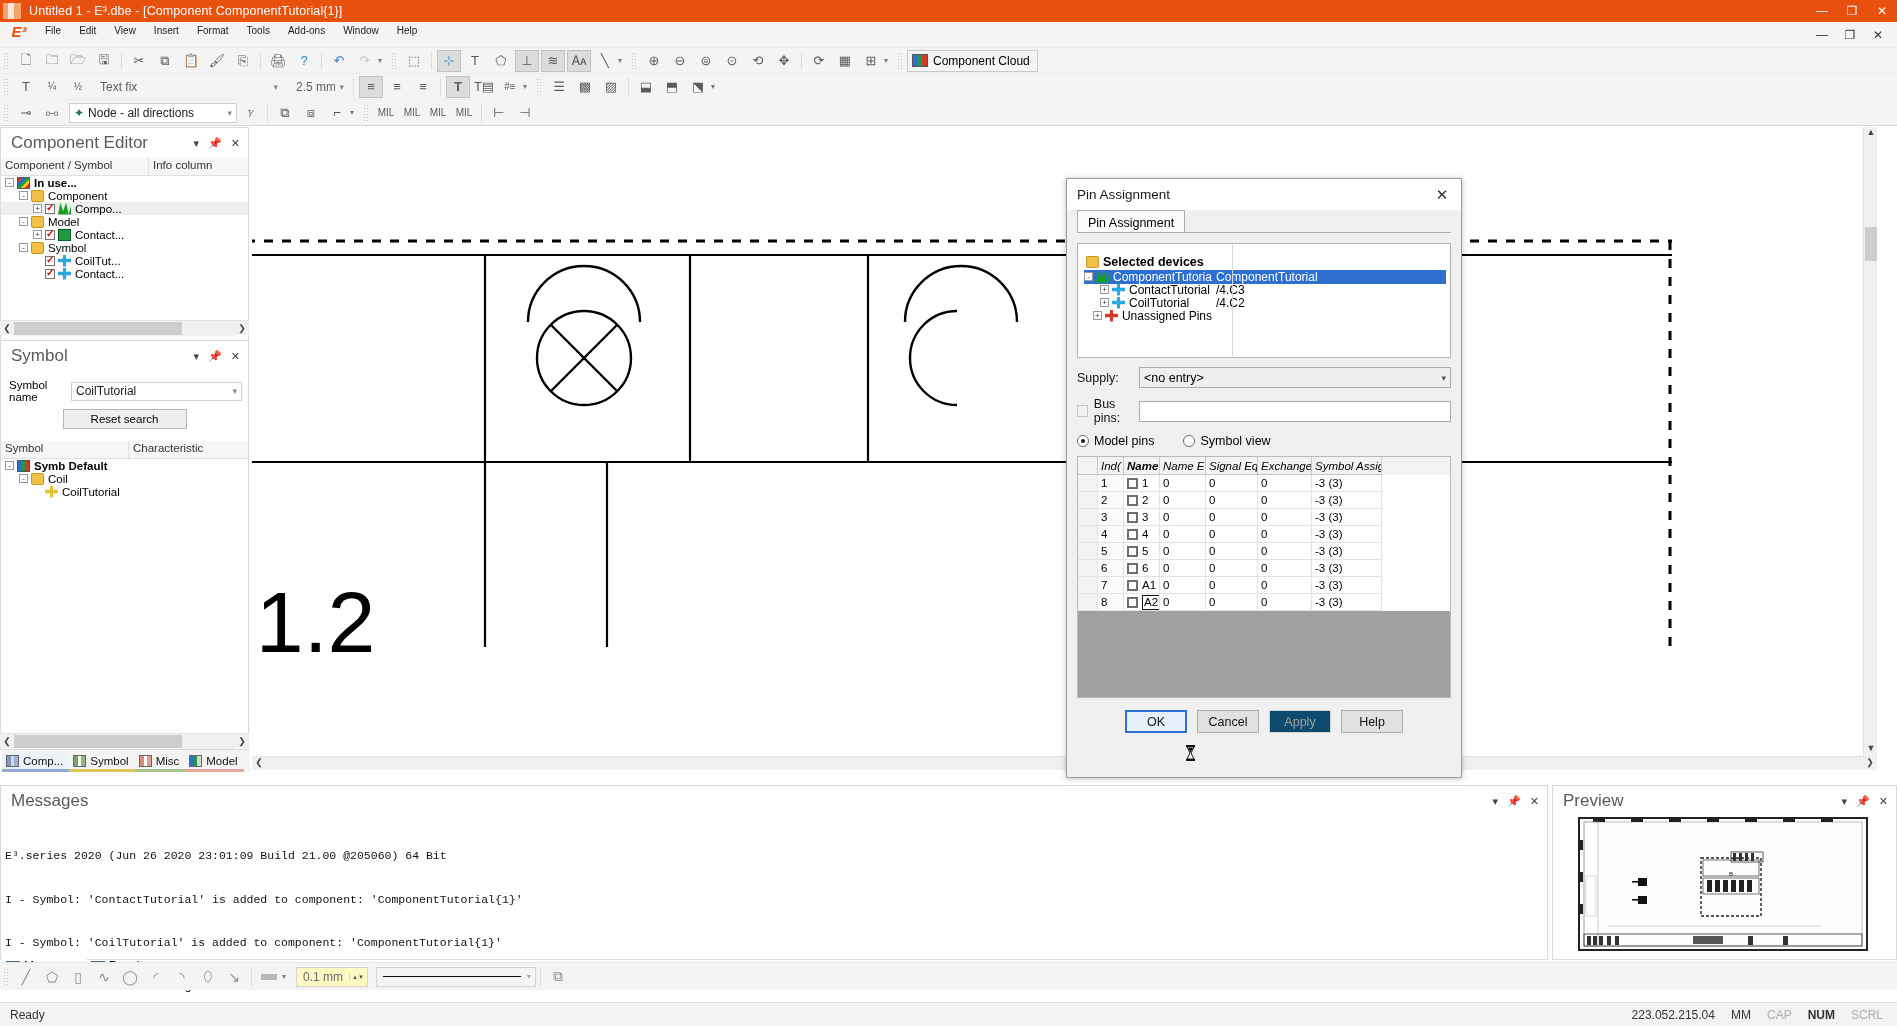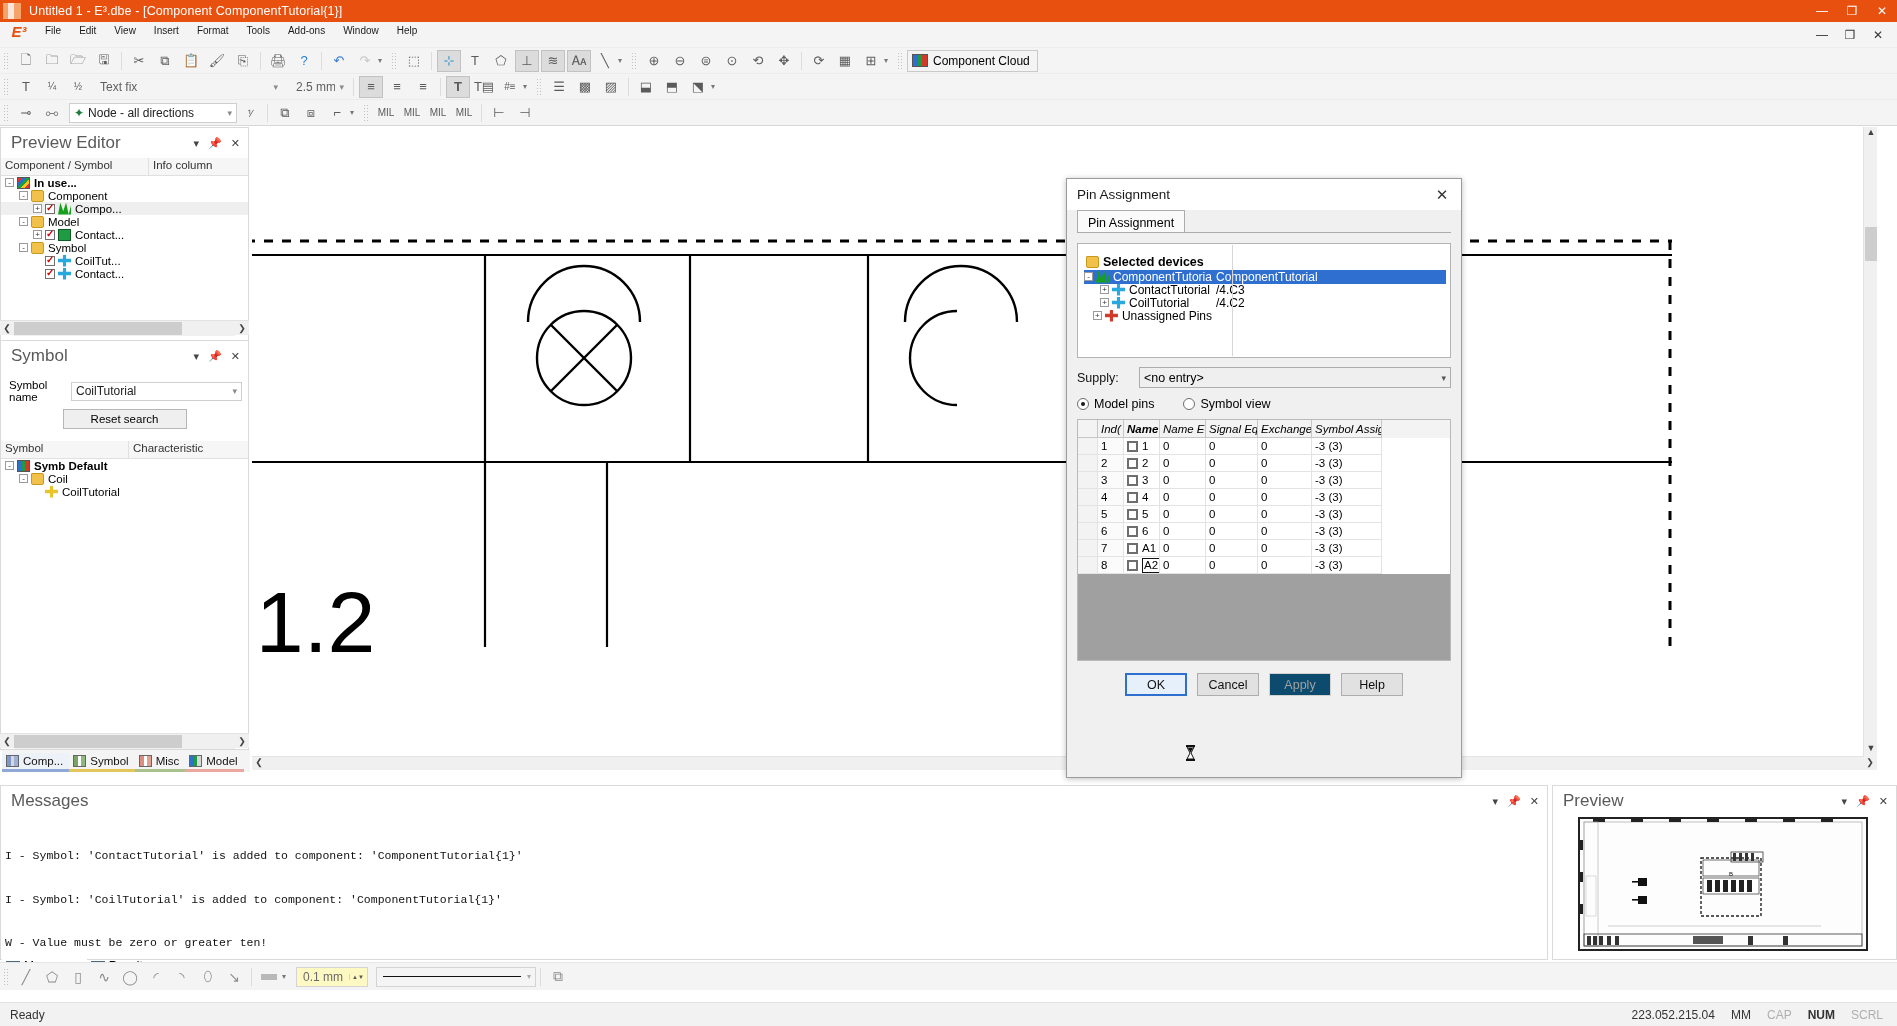--- a/index.html
+++ b/index.html
@@ -439,21 +439,21 @@
       <line x1="365" y1="198" x2="299" y2="264" stroke="#000" stroke-width="2.4"></line>
 
       <path d="M 705 184 A 47 47 0 0 0 705 278" fill="none" stroke="#000" stroke-width="2.4"></path>
 
       <text x="-44" y="525" font-family="Liberation Sans, sans-serif" font-size="86" fill="#000">21.2</text>
     </svg>
   </div>
 
   <div class="dock" style="left:0; top:127px; width:249px; height:215px;">
     <div class="dock-hdr">
-      <span>Preview Editor</span>
+      <span>Component Editor</span>
       <span class="hdr-btns">
         <span>▾</span>
         <span>📌</span>
         <span>✕</span>
       </span>
     </div>
     <div class="colhdr">
       <div style="width:148px;">Component / Symbol</div>
       <div style="flex:1; border-right:none;">Info column</div>
     </div>
@@ -609,20 +609,21 @@
   <div class="msgdock" style="left:0; top:785px; width:1548px; height:175px;">
     <div class="dock-hdr">
       <span>Messages</span>
       <span class="hdr-btns">
         <span>▾</span>
         <span>📌</span>
         <span>✕</span>
       </span>
     </div>
     <div class="msglog">
+      <div>E³.series 2020 (Jun 26 2020 23:01:09 Build 21.00 @205060) 64 Bit</div>
       <div>I - Symbol: 'ContactTutorial' is added to component: 'ComponentTutorial{1}'</div>
       <div>I - Symbol: 'CoilTutorial' is added to component: 'ComponentTutorial{1}'</div>
       <div>W - Value must be zero or greater ten!</div>
     </div>
   </div>
 
   <div class="msgtabs" style="left:2px; top:958px;">
     <div class="mtab active">
       <span class="mi2"></span>
       <span>Messages</span>
@@ -803,20 +804,29 @@
       </div>
 
       <div class="frow">
         <div class="flabel">Supply:</div>
         <div class="fctl sel-combo">
           <span>&lt;no entry&gt;</span>
           <span class="carr2">▾</span>
         </div>
       </div>
 
+      <div class="frow">
+        <div class="flabel" style="display:flex; align-items:center;">
+          <span class="chkbox"></span>
+          <span>Bus pins:</span>
+        </div>
+        <div class="fctl">
+          <span></span>
+        </div>
+      </div>
 
       <div class="radiorow">
         <span style="display:flex; align-items:center;">
           <span class="radio on"></span>
           <span>Model pins</span>
         </span>
         <span style="display:flex; align-items:center; margin-left:20px;">
           <span class="radio"></span>
           <span>Symbol view</span>
         </span>

